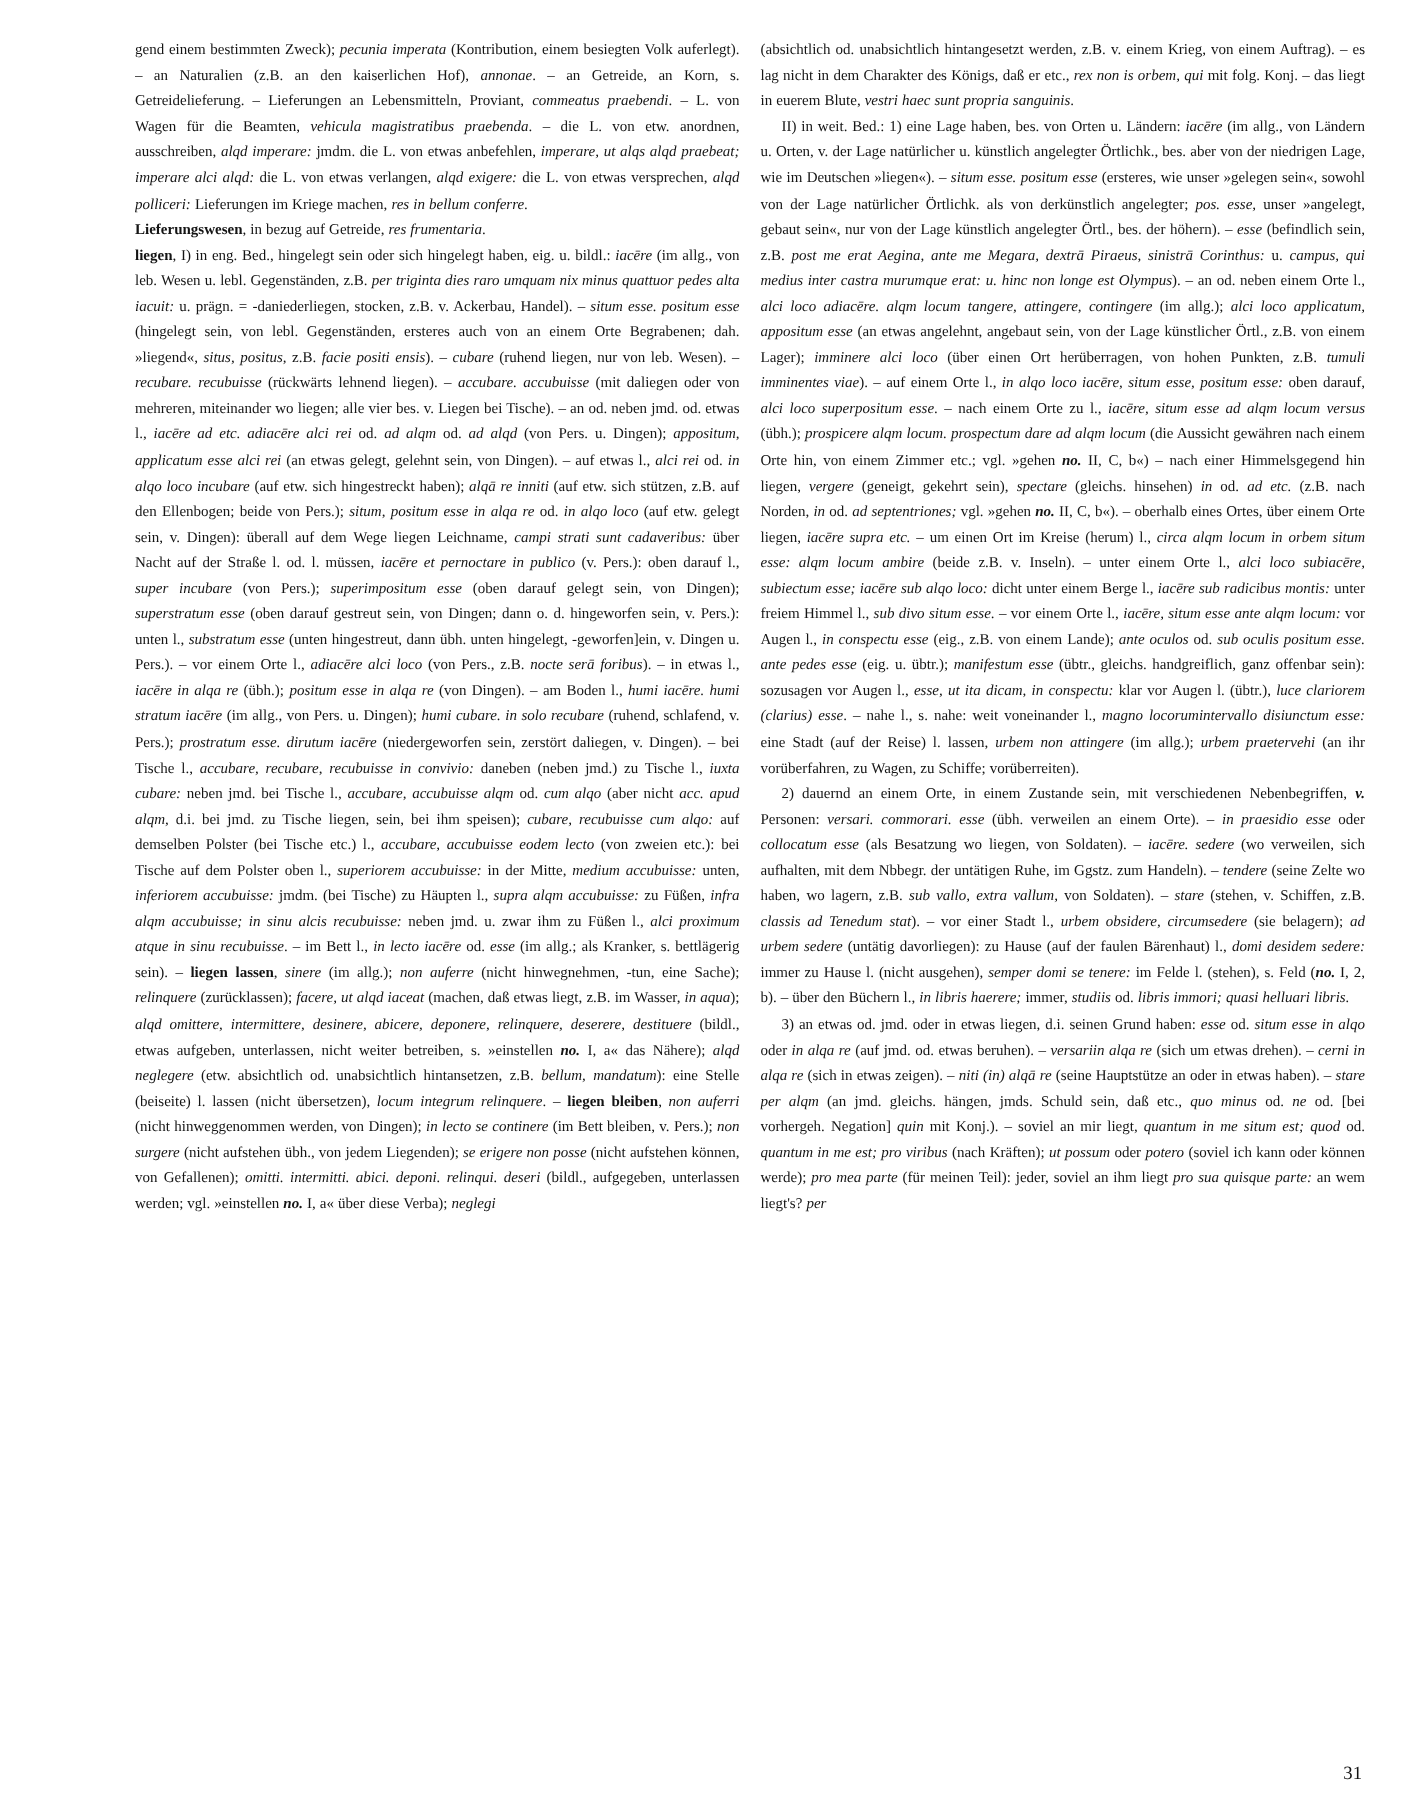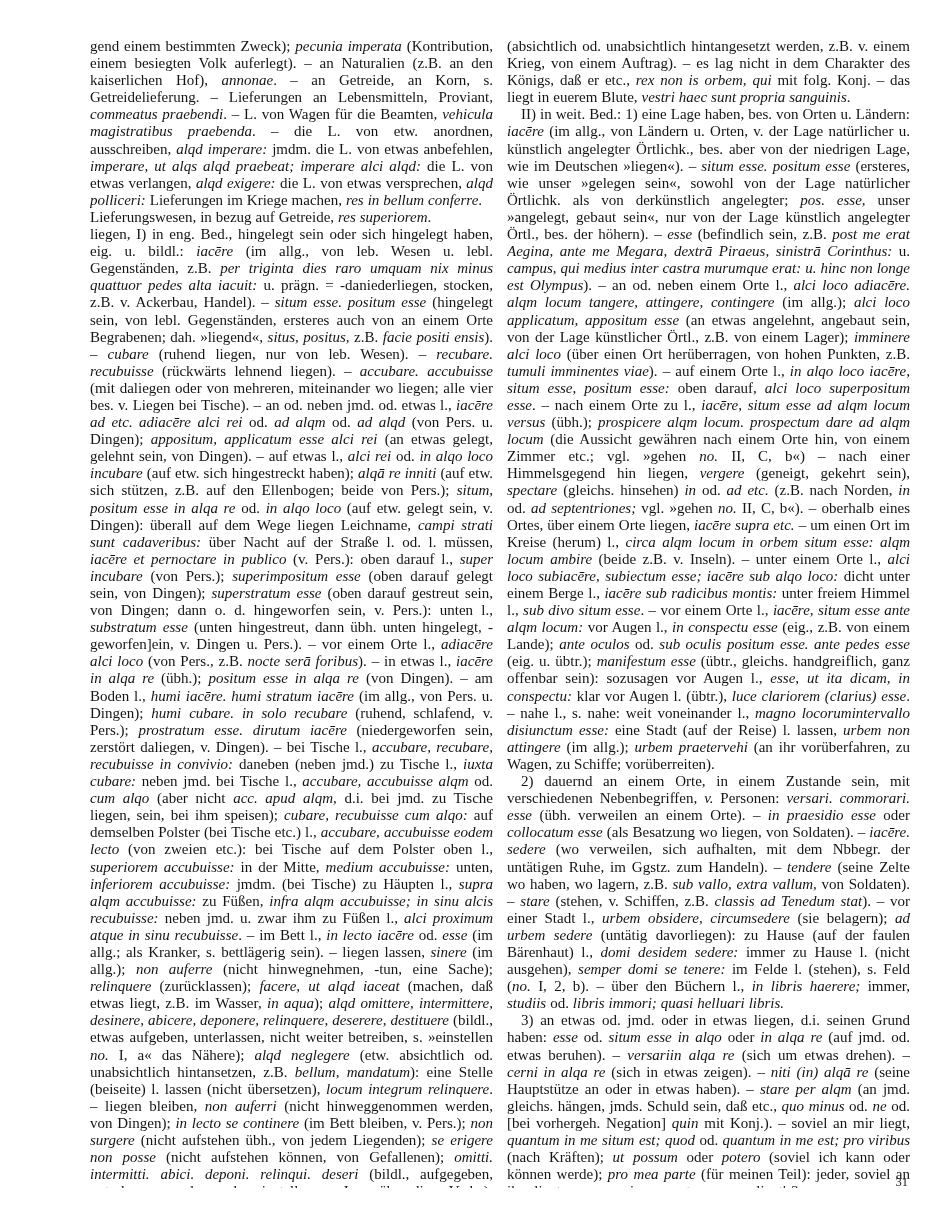--- a/index.html
+++ b/index.html
@@ -19,46 +19,45 @@
     position: absolute;
     left: 90px; top: 25px;
     width: 820px;
     display: flex;
     gap: 14px;
   }
   .col {
     width: 403px;
     height: 1150px;
     overflow: hidden;
-    font-size: 15px;
+    font-size: 10px;
     line-height: 17.1px;
     text-align: justify;
     hyphens: none;
     word-spacing: 0.2px;
-    margin-top: 13px;
   }
   .col p { margin: 0; padding: 0; }
   .col p.indent { text-indent: 14px; }
-  .col b { font-weight: normal; }
+  .col b { font-weight: bold; }
   .col i { font-style: italic; }
   .page-number {
     position: absolute;
     right: 27px; bottom: 20px;
     font-size: 12.5px;
     color: #141414;
   }
 </style>
 </head>
 <body>
 
 <div class="page">
   <div class="columns">
     <div class="col">
       <p>gend einem bestimmten Zweck); <i>pecunia imperata</i> (Kontribution, einem besiegten Volk auferlegt). – an Naturalien (z.B. an den kaiserlichen Hof), <i>annonae</i>. – an Getreide, an Korn, s. Getreidelieferung. – Lieferungen an Lebensmitteln, Proviant, <i>commeatus praebendi</i>. – L. von Wagen für die Beamten, <i>vehicula magistratibus praebenda</i>. – die L. von etw. anordnen, ausschreiben, <i>alqd imperare:</i> jmdm. die L. von etwas anbefehlen, <i>imperare, ut alqs alqd praebeat; imperare alci alqd:</i> die L. von etwas verlangen, <i>alqd exigere:</i> die L. von etwas versprechen, <i>alqd polliceri:</i> Lieferungen im Kriege machen, <i>res in bellum conferre</i>.</p>
-      <p><b>Lieferungswesen</b>, in bezug auf Getreide, <i>res superiorem</i>.</p>
+      <p><b>Lieferungswesen</b>, in bezug auf Getreide, <i>res frumentaria</i>.</p>
       <p><b>liegen</b>, I) in eng. Bed., hingelegt sein oder sich hingelegt haben, eig. u. bildl.: <i>iacēre</i> (im allg., von leb. Wesen u. lebl. Gegenständen, z.B. <i>per triginta dies raro umquam nix minus quattuor pedes alta iacuit:</i> u. prägn. = -daniederliegen, stocken, z.B. v. Ackerbau, Handel). – <i>situm esse. positum esse</i> (hingelegt sein, von lebl. Gegenständen, ersteres auch von an einem Orte Begrabenen; dah. »liegend«, <i>situs, positus,</i> z.B. <i>facie positi ensis</i>). – <i>cubare</i> (ruhend liegen, nur von leb. Wesen). – <i>recubare. recubuisse</i> (rückwärts lehnend liegen). – <i>accubare. accubuisse</i> (mit daliegen oder von mehreren, miteinander wo liegen; alle vier bes. v. Liegen bei Tische). – an od. neben jmd. od. etwas l., <i>iacēre ad etc. adiacēre alci rei</i> od. <i>ad alqm</i> od. <i>ad alqd</i> (von Pers. u. Dingen); <i>appositum, applicatum esse alci rei</i> (an etwas gelegt, gelehnt sein, von Dingen). – auf etwas l., <i>alci rei</i> od. <i>in alqo loco incubare</i> (auf etw. sich hingestreckt haben); <i>alqā re inniti</i> (auf etw. sich stützen, z.B. auf den Ellenbogen; beide von Pers.); <i>situm, positum esse in alqa re</i> od. <i>in alqo loco</i> (auf etw. gelegt sein, v. Dingen): überall auf dem Wege liegen Leichname, <i>campi strati sunt cadaveribus:</i> über Nacht auf der Straße l. od. l. müssen, <i>iacēre et pernoctare in publico</i> (v. Pers.): oben darauf l., <i>super incubare</i> (von Pers.); <i>superimpositum esse</i> (oben darauf gelegt sein, von Dingen); <i>superstratum esse</i> (oben darauf gestreut sein, von Dingen; dann o. d. hingeworfen sein, v. Pers.): unten l., <i>substratum esse</i> (unten hingestreut, dann übh. unten hingelegt, -geworfen]ein, v. Dingen u. Pers.). – vor einem Orte l., <i>adiacēre alci loco</i> (von Pers., z.B. <i>nocte serā foribus</i>). – in etwas l., <i>iacēre in alqa re</i> (übh.); <i>positum esse in alqa re</i> (von Dingen). – am Boden l., <i>humi iacēre. humi stratum iacēre</i> (im allg., von Pers. u. Dingen); <i>humi cubare. in solo recubare</i> (ruhend, schlafend, v. Pers.); <i>prostratum esse. dirutum iacēre</i> (niedergeworfen sein, zerstört daliegen, v. Dingen). – bei Tische l., <i>accubare, recubare, recubuisse in convivio:</i> daneben (neben jmd.) zu Tische l., <i>iuxta cubare:</i> neben jmd. bei Tische l., <i>accubare, accubuisse alqm</i> od. <i>cum alqo</i> (aber nicht <i>acc. apud alqm,</i> d.i. bei jmd. zu Tische liegen, sein, bei ihm speisen); <i>cubare, recubuisse cum alqo:</i> auf demselben Polster (bei Tische etc.) l., <i>accubare, accubuisse eodem lecto</i> (von zweien etc.): bei Tische auf dem Polster oben l., <i>superiorem accubuisse:</i> in der Mitte, <i>medium accubuisse:</i> unten, <i>inferiorem accubuisse:</i> jmdm. (bei Tische) zu Häupten l., <i>supra alqm accubuisse:</i> zu Füßen, <i>infra alqm accubuisse; in sinu alcis recubuisse:</i> neben jmd. u. zwar ihm zu Füßen l., <i>alci proximum atque in sinu recubuisse</i>. – im Bett l., <i>in lecto iacēre</i> od. <i>esse</i> (im allg.; als Kranker, s. bettlägerig sein). – <b>liegen lassen</b>, <i>sinere</i> (im allg.); <i>non auferre</i> (nicht hinwegnehmen, -tun, eine Sache); <i>relinquere</i> (zurücklassen); <i>facere, ut alqd iaceat</i> (machen, daß etwas liegt, z.B. im Wasser, <i>in aqua</i>); <i>alqd omittere, intermittere, desinere, abicere, deponere, relinquere, deserere, destituere</i> (bildl., etwas aufgeben, unterlassen, nicht weiter betreiben, s. »einstellen <b><i>no.</i></b> I, a« das Nähere); <i>alqd neglegere</i> (etw. absichtlich od. unabsichtlich hintansetzen, z.B. <i>bellum, mandatum</i>): eine Stelle (beiseite) l. lassen (nicht übersetzen), <i>locum integrum relinquere</i>. – <b>liegen bleiben</b>, <i>non auferri</i> (nicht hinweggenommen werden, von Dingen); <i>in lecto se continere</i> (im Bett bleiben, v. Pers.); <i>non surgere</i> (nicht aufstehen übh., von jedem Liegenden); <i>se erigere non posse</i> (nicht aufstehen können, von Gefallenen); <i>omitti. intermitti. abici. deponi. relinqui. deseri</i> (bildl., aufgegeben, unterlassen werden; vgl. »einstellen <b><i>no.</i></b> I, a« über diese Verba); <i>neglegi</i></p>
     </div>
     <div class="col">
       <p>(absichtlich od. unabsichtlich hintangesetzt werden, z.B. v. einem Krieg, von einem Auftrag). – es lag nicht in dem Charakter des Königs, daß er etc., <i>rex non is orbem, qui</i> mit folg. Konj. – das liegt in euerem Blute, <i>vestri haec sunt propria sanguinis</i>.</p>
       <p class="indent">II) in weit. Bed.: 1) eine Lage haben, bes. von Orten u. Ländern: <i>iacēre</i> (im allg., von Ländern u. Orten, v. der Lage natürlicher u. künstlich angelegter Örtlichk., bes. aber von der niedrigen Lage, wie im Deutschen »liegen«). – <i>situm esse. positum esse</i> (ersteres, wie unser »gelegen sein«, sowohl von der Lage natürlicher Örtlichk. als von derkünstlich angelegter; <i>pos. esse,</i> unser »angelegt, gebaut sein«, nur von der Lage künstlich angelegter Örtl., bes. der höhern). – <i>esse</i> (befindlich sein, z.B. <i>post me erat Aegina, ante me Megara, dextrā Piraeus, sinistrā Corinthus:</i> u. <i>campus, qui medius inter castra murumque erat: u. hinc non longe est Olympus</i>). – an od. neben einem Orte l., <i>alci loco adiacēre. alqm locum tangere, attingere, contingere</i> (im allg.); <i>alci loco applicatum, appositum esse</i> (an etwas angelehnt, angebaut sein, von der Lage künstlicher Örtl., z.B. von einem Lager); <i>imminere alci loco</i> (über einen Ort herüberragen, von hohen Punkten, z.B. <i>tumuli imminentes viae</i>). – auf einem Orte l., <i>in alqo loco iacēre, situm esse, positum esse:</i> oben darauf, <i>alci loco superpositum esse</i>. – nach einem Orte zu l., <i>iacēre, situm esse ad alqm locum versus</i> (übh.); <i>prospicere alqm locum. prospectum dare ad alqm locum</i> (die Aussicht gewähren nach einem Orte hin, von einem Zimmer etc.; vgl. »gehen <b><i>no.</i></b> II, C, b«) – nach einer Himmelsgegend hin liegen, <i>vergere</i> (geneigt, gekehrt sein), <i>spectare</i> (gleichs. hinsehen) <i>in</i> od. <i>ad etc.</i> (z.B. nach Norden, <i>in</i> od. <i>ad septentriones;</i> vgl. »gehen <b><i>no.</i></b> II, C, b«). – oberhalb eines Ortes, über einem Orte liegen, <i>iacēre supra etc.</i> – um einen Ort im Kreise (herum) l., <i>circa alqm locum in orbem situm esse: alqm locum ambire</i> (beide z.B. v. Inseln). – unter einem Orte l., <i>alci loco subiacēre, subiectum esse; iacēre sub alqo loco:</i> dicht unter einem Berge l., <i>iacēre sub radicibus montis:</i> unter freiem Himmel l., <i>sub divo situm esse</i>. – vor einem Orte l., <i>iacēre, situm esse ante alqm locum:</i> vor Augen l., <i>in conspectu esse</i> (eig., z.B. von einem Lande); <i>ante oculos</i> od. <i>sub oculis positum esse. ante pedes esse</i> (eig. u. übtr.); <i>manifestum esse</i> (übtr., gleichs. handgreiflich, ganz offenbar sein): sozusagen vor Augen l., <i>esse, ut ita dicam, in conspectu:</i> klar vor Augen l. (übtr.), <i>luce clariorem (clarius) esse</i>. – nahe l., s. nahe: weit voneinander l., <i>magno locorumintervallo disiunctum esse:</i> eine Stadt (auf der Reise) l. lassen, <i>urbem non attingere</i> (im allg.); <i>urbem praetervehi</i> (an ihr vorüberfahren, zu Wagen, zu Schiffe; vorüberreiten).</p>
       <p class="indent">2) dauernd an einem Orte, in einem Zustande sein, mit verschiedenen Nebenbegriffen, <b><i>v.</i></b> Personen: <i>versari. commorari. esse</i> (übh. verweilen an einem Orte). – <i>in praesidio esse</i> oder <i>collocatum esse</i> (als Besatzung wo liegen, von Soldaten). – <i>iacēre. sedere</i> (wo verweilen, sich aufhalten, mit dem Nbbegr. der untätigen Ruhe, im Ggstz. zum Handeln). – <i>tendere</i> (seine Zelte wo haben, wo lagern, z.B. <i>sub vallo, extra vallum,</i> von Soldaten). – <i>stare</i> (stehen, v. Schiffen, z.B. <i>classis ad Tenedum stat</i>). – vor einer Stadt l., <i>urbem obsidere, circumsedere</i> (sie belagern); <i>ad urbem sedere</i> (untätig davorliegen): zu Hause (auf der faulen Bärenhaut) l., <i>domi desidem sedere:</i> immer zu Hause l. (nicht ausgehen), <i>semper domi se tenere:</i> im Felde l. (stehen), s. Feld (<b><i>no.</i></b> I, 2, b). – über den Büchern l., <i>in libris haerere;</i> immer, <i>studiis</i> od. <i>libris immori; quasi helluari libris.</i></p>
       <p class="indent">3) an etwas od. jmd. oder in etwas liegen, d.i. seinen Grund haben: <i>esse</i> od. <i>situm esse in alqo</i> oder <i>in alqa re</i> (auf jmd. od. etwas beruhen). – <i>versariin alqa re</i> (sich um etwas drehen). – <i>cerni in alqa re</i> (sich in etwas zeigen). – <i>niti (in) alqā re</i> (seine Hauptstütze an oder in etwas haben). – <i>stare per alqm</i> (an jmd. gleichs. hängen, jmds. Schuld sein, daß etc., <i>quo minus</i> od. <i>ne</i> od. [bei vorhergeh. Negation] <i>quin</i> mit Konj.). – soviel an mir liegt, <i>quantum in me situm est; quod</i> od. <i>quantum in me est; pro viribus</i> (nach Kräften); <i>ut possum</i> oder <i>potero</i> (soviel ich kann oder können werde); <i>pro mea parte</i> (für meinen Teil): jeder, soviel an ihm liegt <i>pro sua quisque parte:</i> an wem liegt's? <i>per</i></p>
     </div>
   </div>
   <div class="page-number">31</div>

